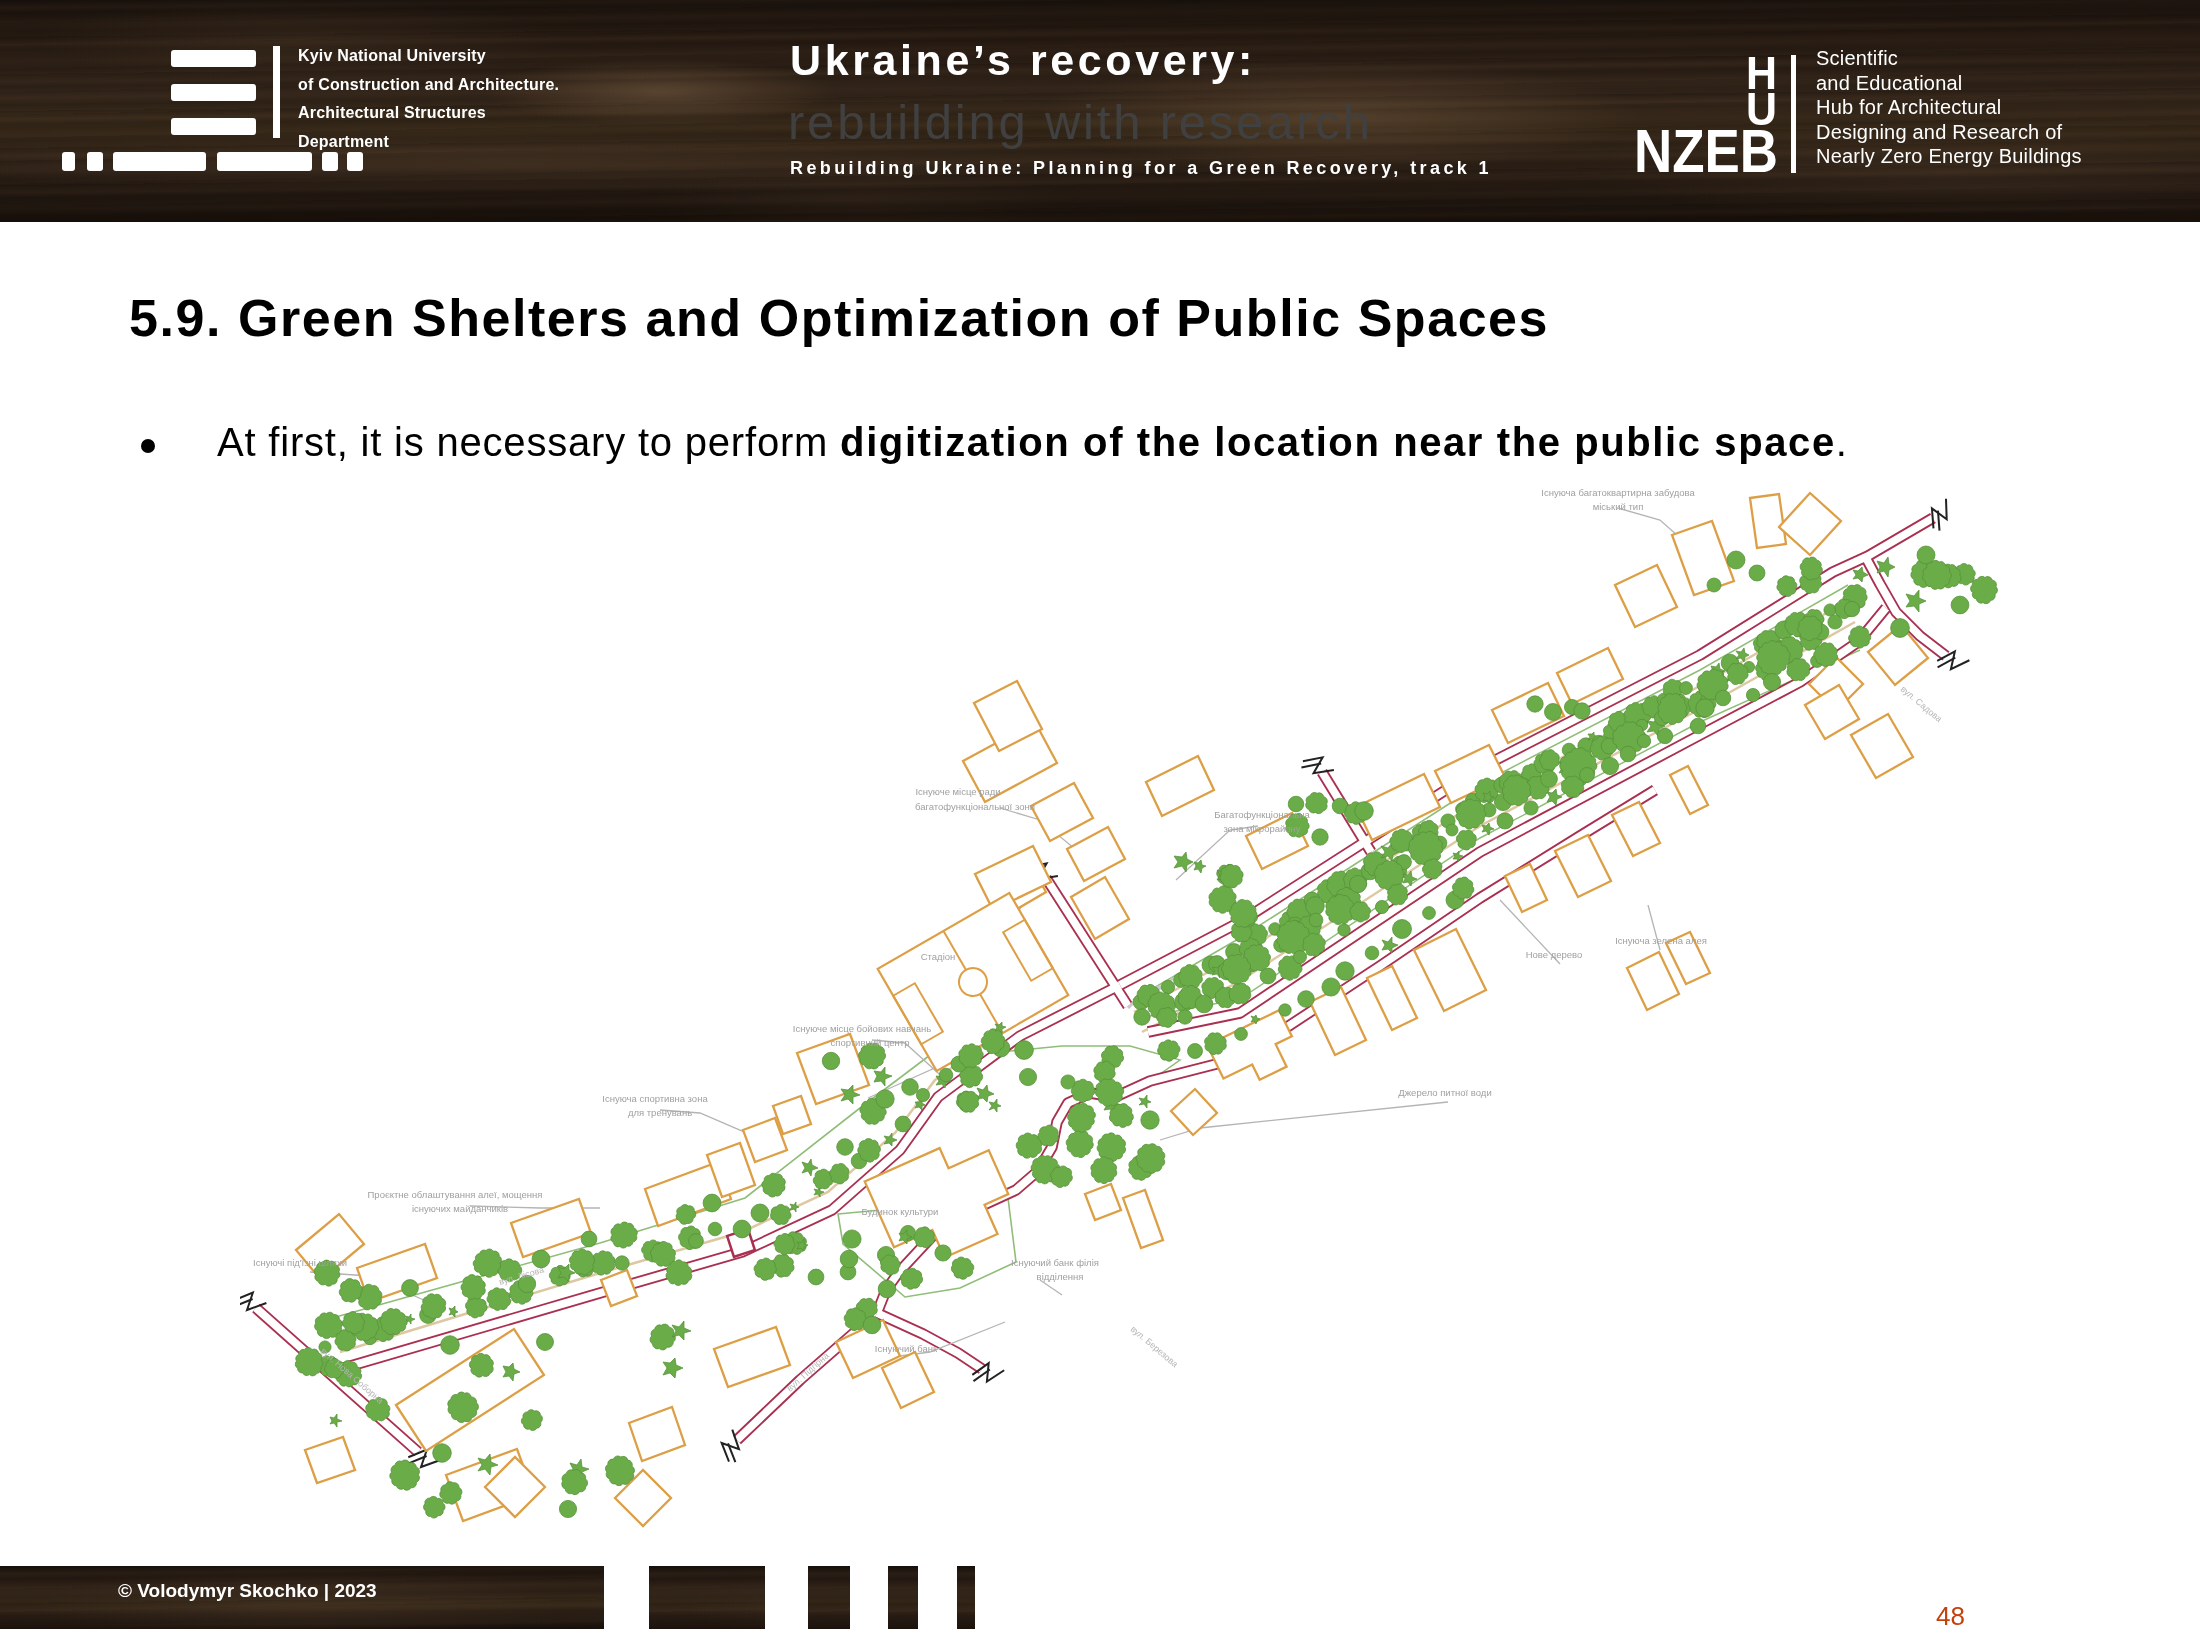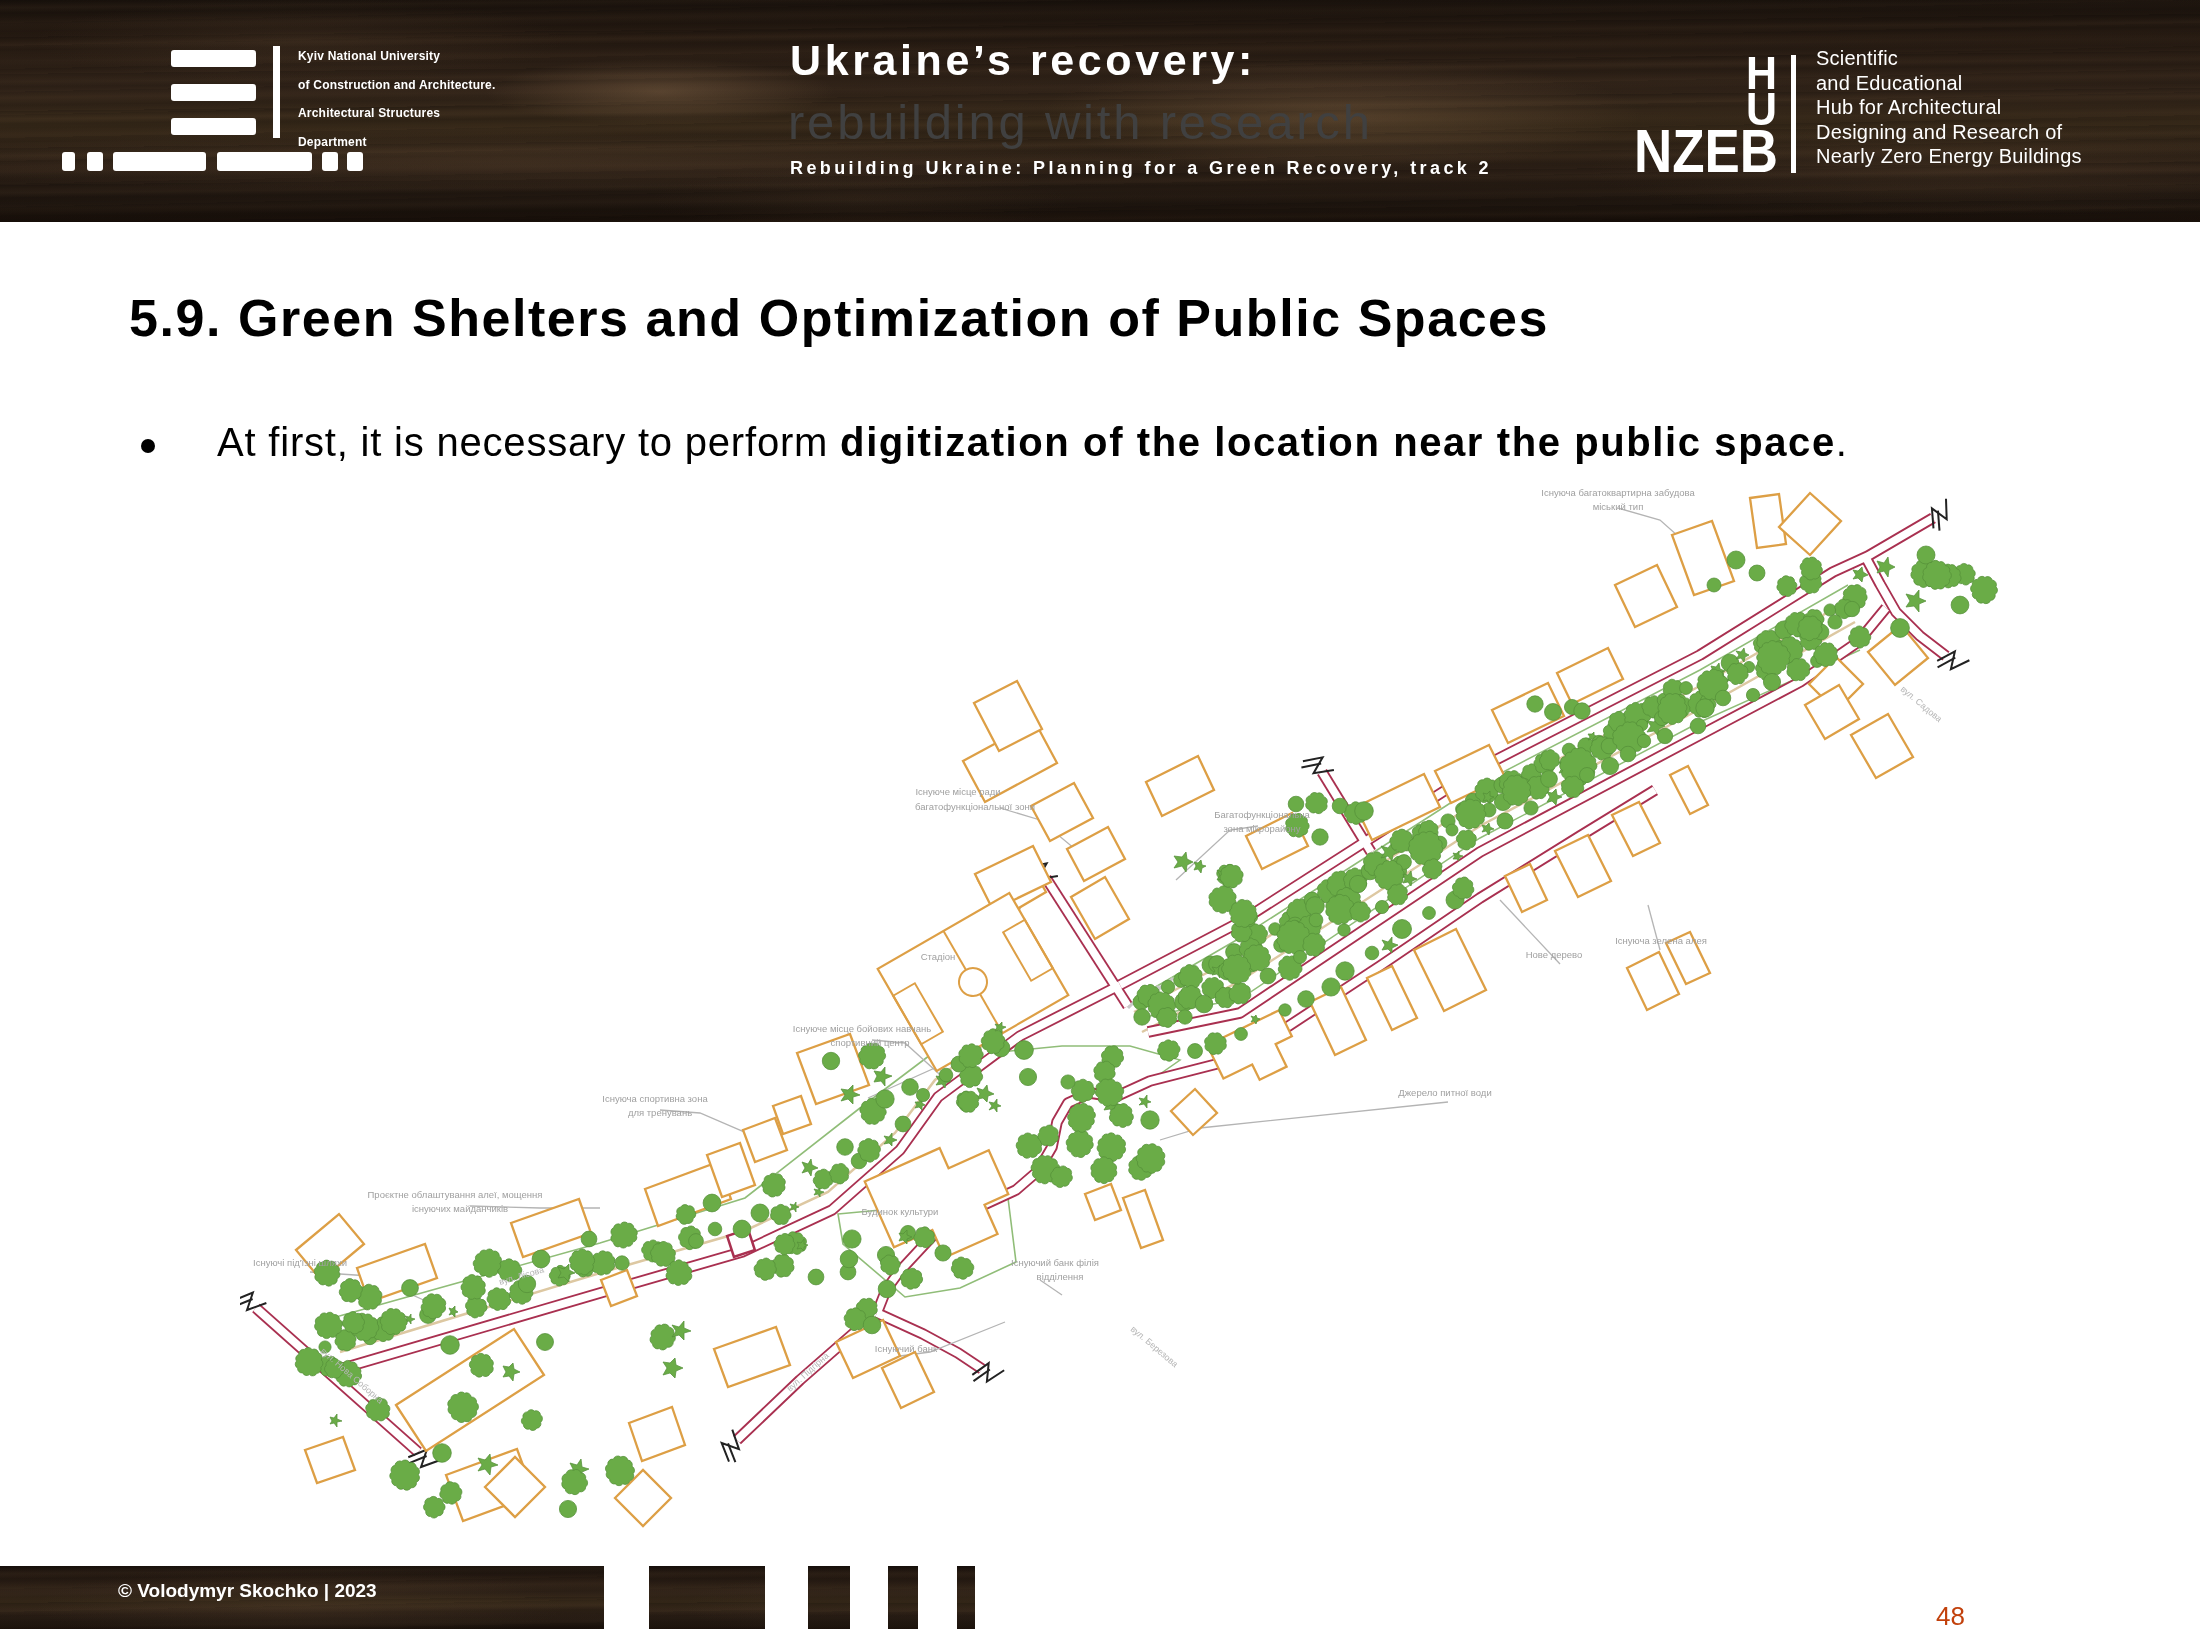--- a/index.html
+++ b/index.html
@@ -14,21 +14,21 @@
       radial-gradient(ellipse 380px 60px at 300px 40px, rgba(130,100,70,0.14), rgba(130,100,70,0) 70%),
       radial-gradient(ellipse 520px 70px at 1950px 170px, rgba(130,99,68,0.14), rgba(130,99,68,0) 70%),
       radial-gradient(ellipse 300px 50px at 860px 200px, rgba(120,92,64,0.10), rgba(120,92,64,0) 70%),
       repeating-linear-gradient(179.4deg, rgba(0,0,0,0.14) 0px, rgba(0,0,0,0) 4px, rgba(160,124,88,0.05) 8px, rgba(0,0,0,0.10) 13px, rgba(0,0,0,0) 19px, rgba(150,115,80,0.04) 24px, rgba(0,0,0,0.08) 31px, rgba(0,0,0,0) 37px),
       repeating-linear-gradient(178.8deg, rgba(0,0,0,0.10) 0px, rgba(0,0,0,0) 6px, rgba(0,0,0,0.08) 14px, rgba(0,0,0,0) 23px),
       linear-gradient(180deg, #1b130d 0%, #271b12 16%, #322419 40%, #372919 56%, #2d2016 76%, #1f160f 92%, #180f09 100%);
   }
   .hdr{position:absolute;left:0;top:0;width:2200px;height:222px;}
   
   .kbar{position:absolute;background:#ffffff;border-radius:3px;}
-  .ktxt{position:absolute;left:298px;top:42px;color:#fff;font-weight:bold;font-size:12px;line-height:28.5px;letter-spacing:0.2px;}
+  .ktxt{position:absolute;left:298px;top:42px;color:#fff;font-weight:bold;font-size:16px;line-height:28.5px;letter-spacing:0.2px;}
   
   .ht1{position:absolute;left:790px;top:36px;color:#fff;font-weight:bold;font-size:43px;letter-spacing:3.6px;}
   .ht2{position:absolute;left:788px;top:94px;color:#404040;font-weight:normal;font-size:49px;letter-spacing:2.8px;}
   .ht3{position:absolute;left:790px;top:158px;color:#fff;font-weight:bold;font-size:18px;letter-spacing:3.4px;}
   .nztxt{position:absolute;left:1816px;top:46px;color:#fff;font-weight:normal;font-size:20px;line-height:24.6px;letter-spacing:0.2px;}
   .nzline{position:absolute;left:1791px;top:55px;width:5px;height:118px;background:#fff;}
   .title{position:absolute;left:129px;top:288px;font-size:52px;font-weight:bold;color:#000;letter-spacing:1.55px;}
   .bullet{position:absolute;left:140px;top:400px;font-size:40px;color:#000;width:1900px;letter-spacing:0.8px;margin-top:20px;}
   .bullet b{letter-spacing:1.6px;}
   .bdot{position:absolute;left:1px;top:19px;width:14px;height:14px;border-radius:50%;background:#000;}
@@ -55,21 +55,21 @@
   <div class="kbar" style="left:217px;top:152px;width:95px;height:19px;"></div>
   <div class="kbar" style="left:322px;top:152px;width:16px;height:19px;"></div>
   <div class="kbar" style="left:347px;top:152px;width:16px;height:19px;"></div>
 
   <div class="ktxt">Kyiv National University<br>of Construction and Architecture.<br>Architectural Structures<br>Department</div>
 
   <div class="ht1">Ukraine’s recovery:</div>
 
   <div class="ht2">rebuilding with research</div>
 
-  <div class="ht3">Rebuilding Ukraine: Planning for a Green Recovery, track 2</div>
+  <div class="ht3">Rebuilding Ukraine: Planning for a Green Recovery, track 1</div>
 
   <svg style="position:absolute;left:1630px;top:40px;" width="175" height="140" xmlns="http://www.w3.org/2000/svg">
       <g fill="#ffffff" font-family="Liberation Sans, sans-serif" font-weight="bold">
         <text x="4" y="132" font-size="61" textLength="144" lengthAdjust="spacingAndGlyphs">NZEB</text>
         <text x="116" y="49" font-size="47" textLength="31" lengthAdjust="spacingAndGlyphs">H</text>
         <text x="116" y="85" font-size="47" textLength="31" lengthAdjust="spacingAndGlyphs">U</text>
       </g>
     </svg>
 
   <div class="nzline"></div>

